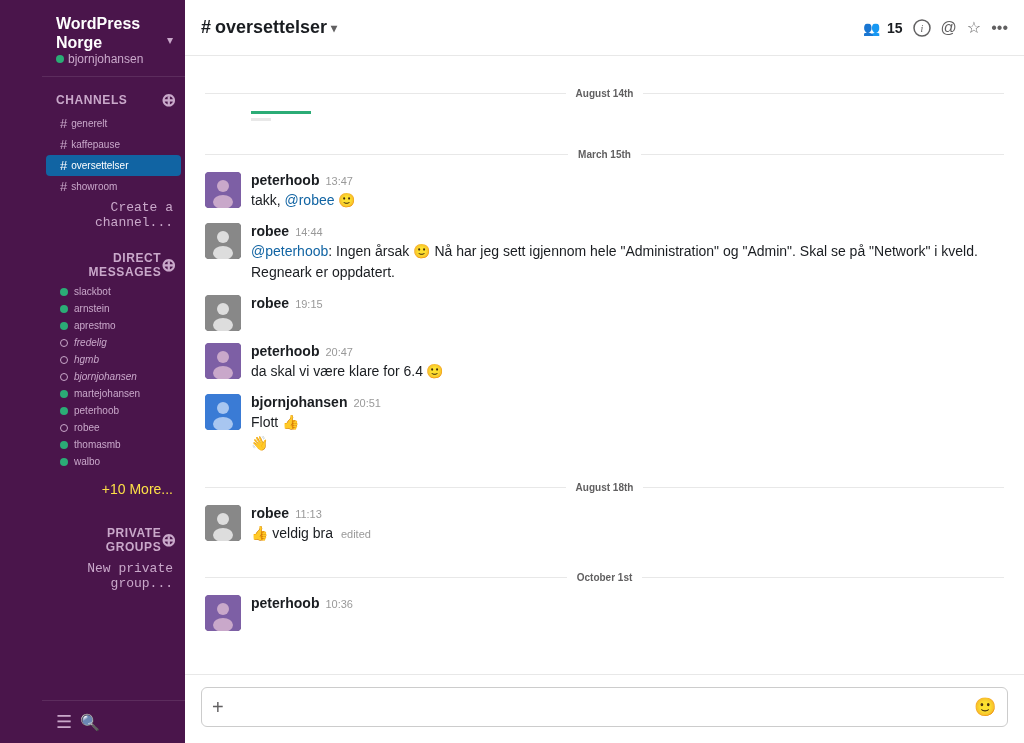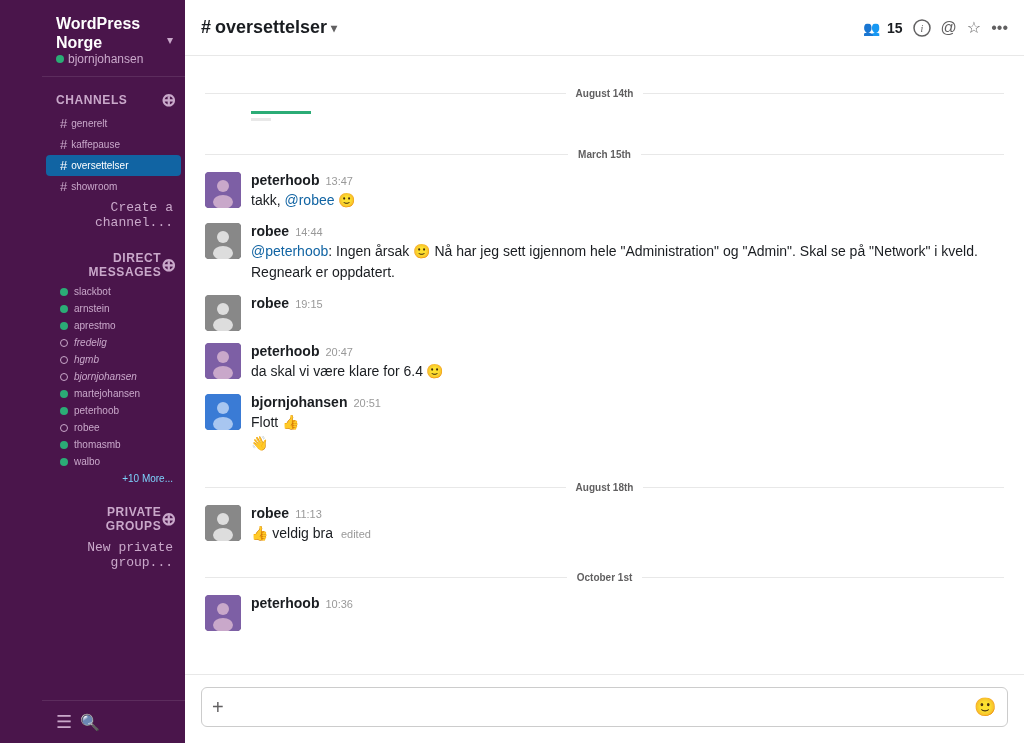--- a/index.html
+++ b/index.html
@@ -349,24 +349,24 @@
     }
 
     .input-emoji {
       font-size: 18px;
       cursor: pointer;
       color: #616061;
     }
 
     .more-link {
       padding: 3px 8px 3px 14px;
-      font-size: 10px;
-      color: #7dd3fc;
-      cursor: pointer;
-      margin: 0 4px;
+      font-size: 14px;
+      color: #fde047;
+      cursor: pointer;
+      margin: 8px 4px;
     }
   </style>
 </head>
 <body>
 
 <div id="sidebar">
   <div id="sidebar-header">
     <div>
       <div class="workspace-name">WordPress Norge</div>
       <div class="workspace-user">

